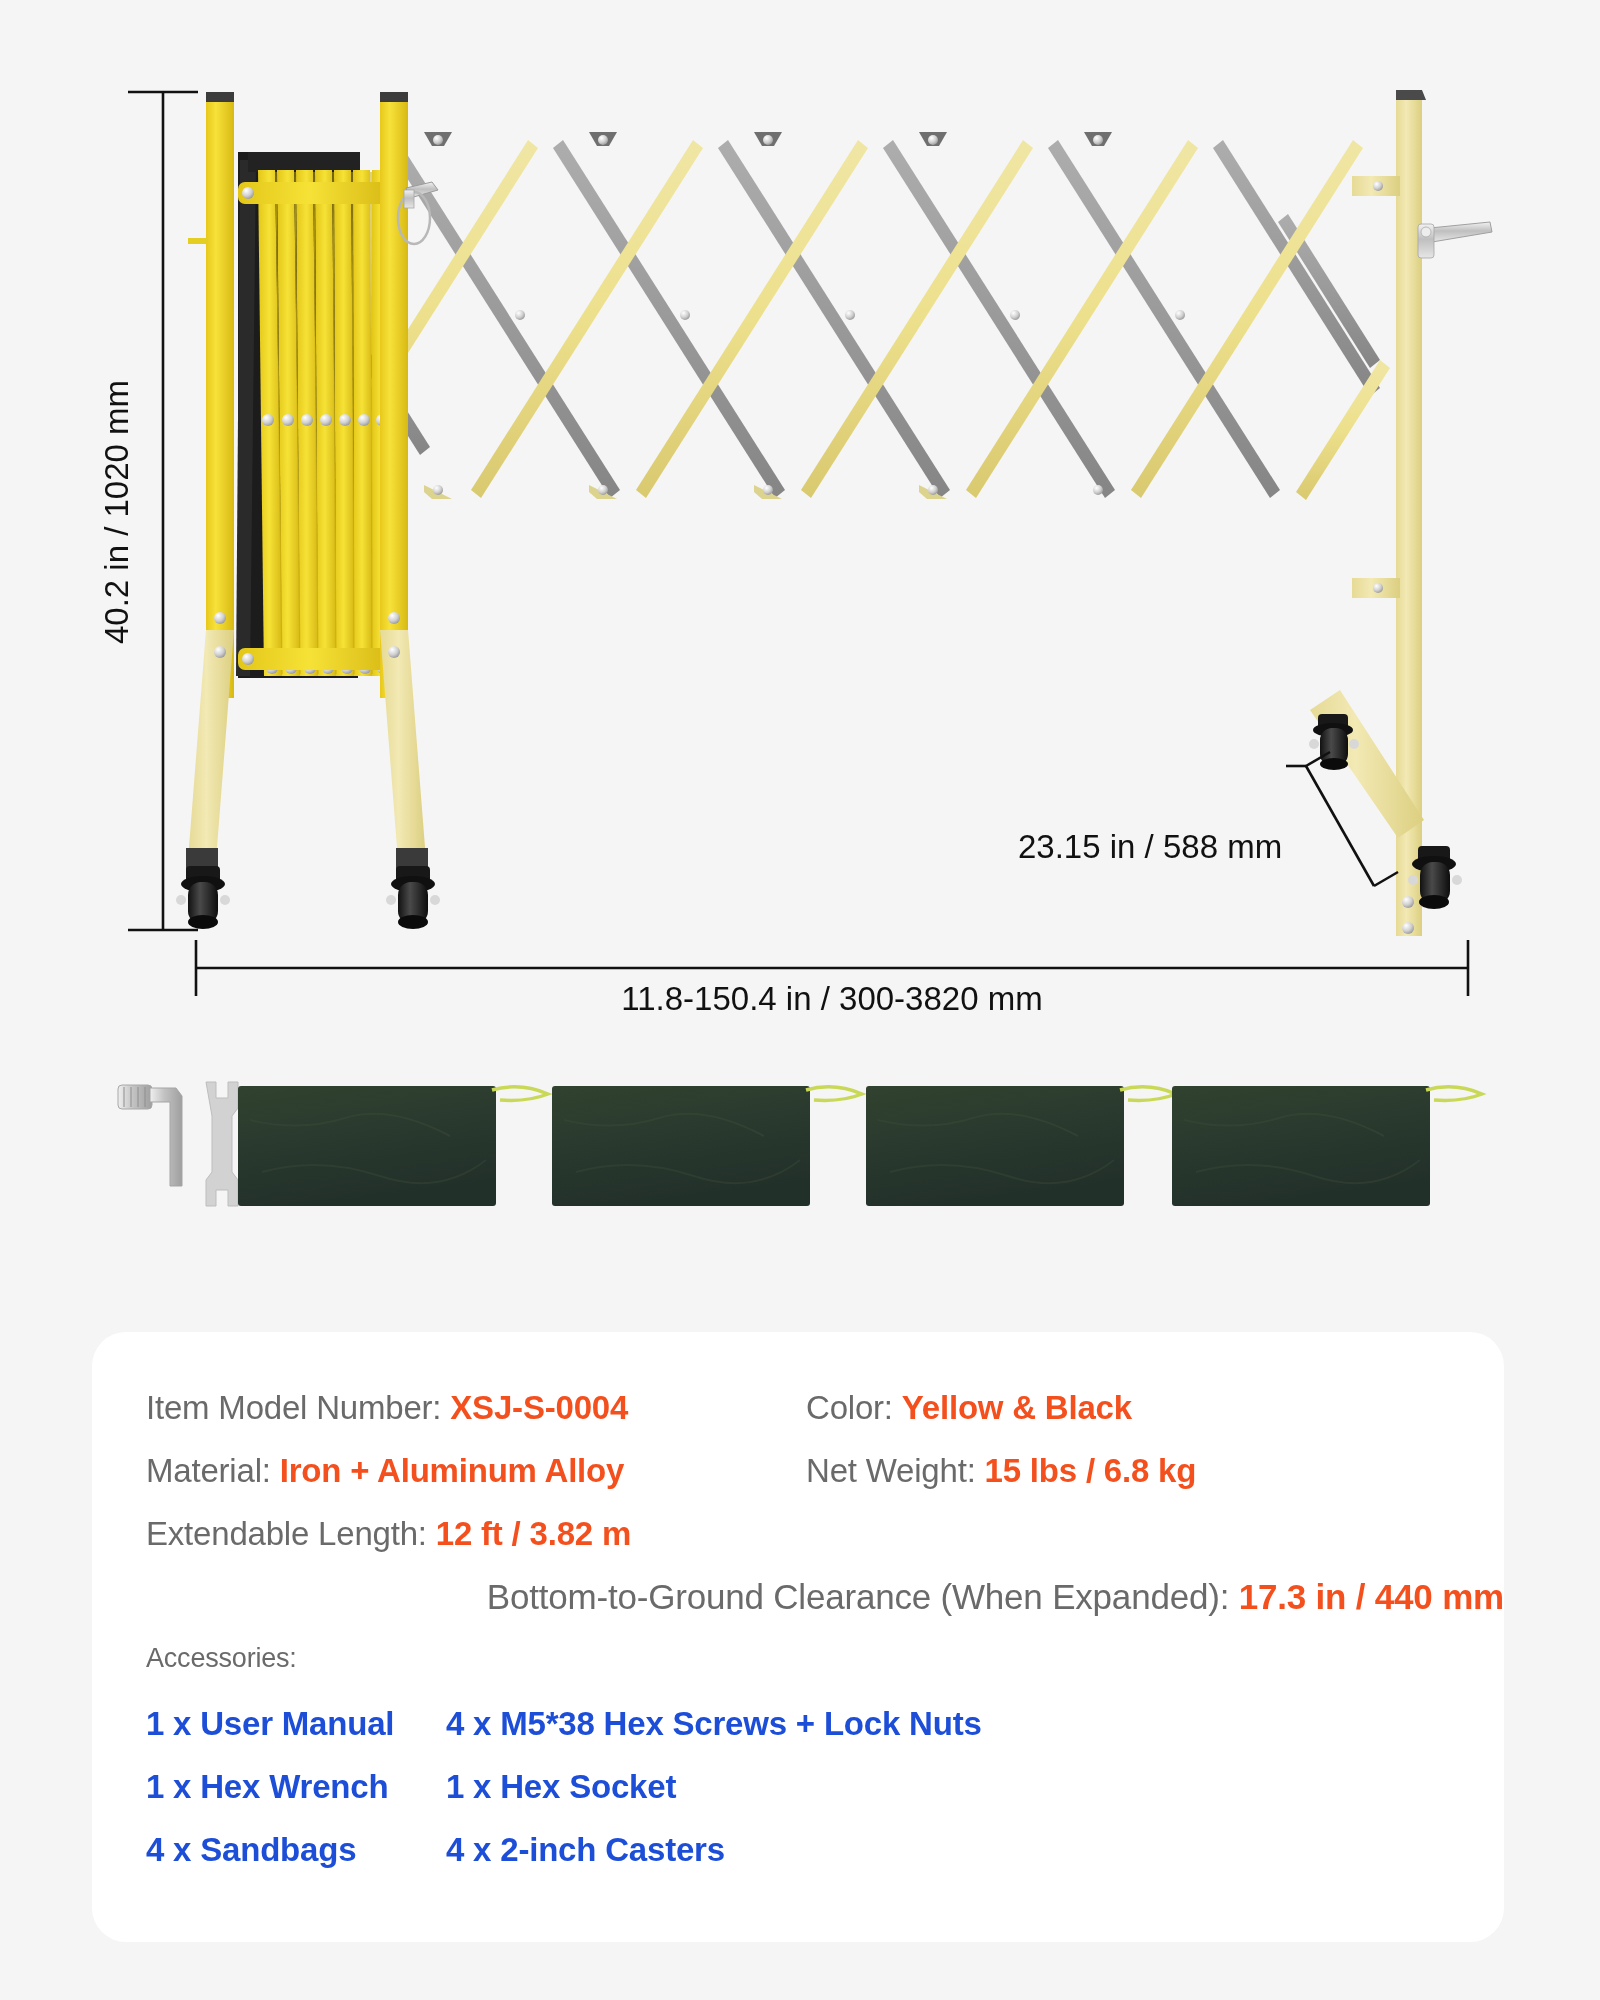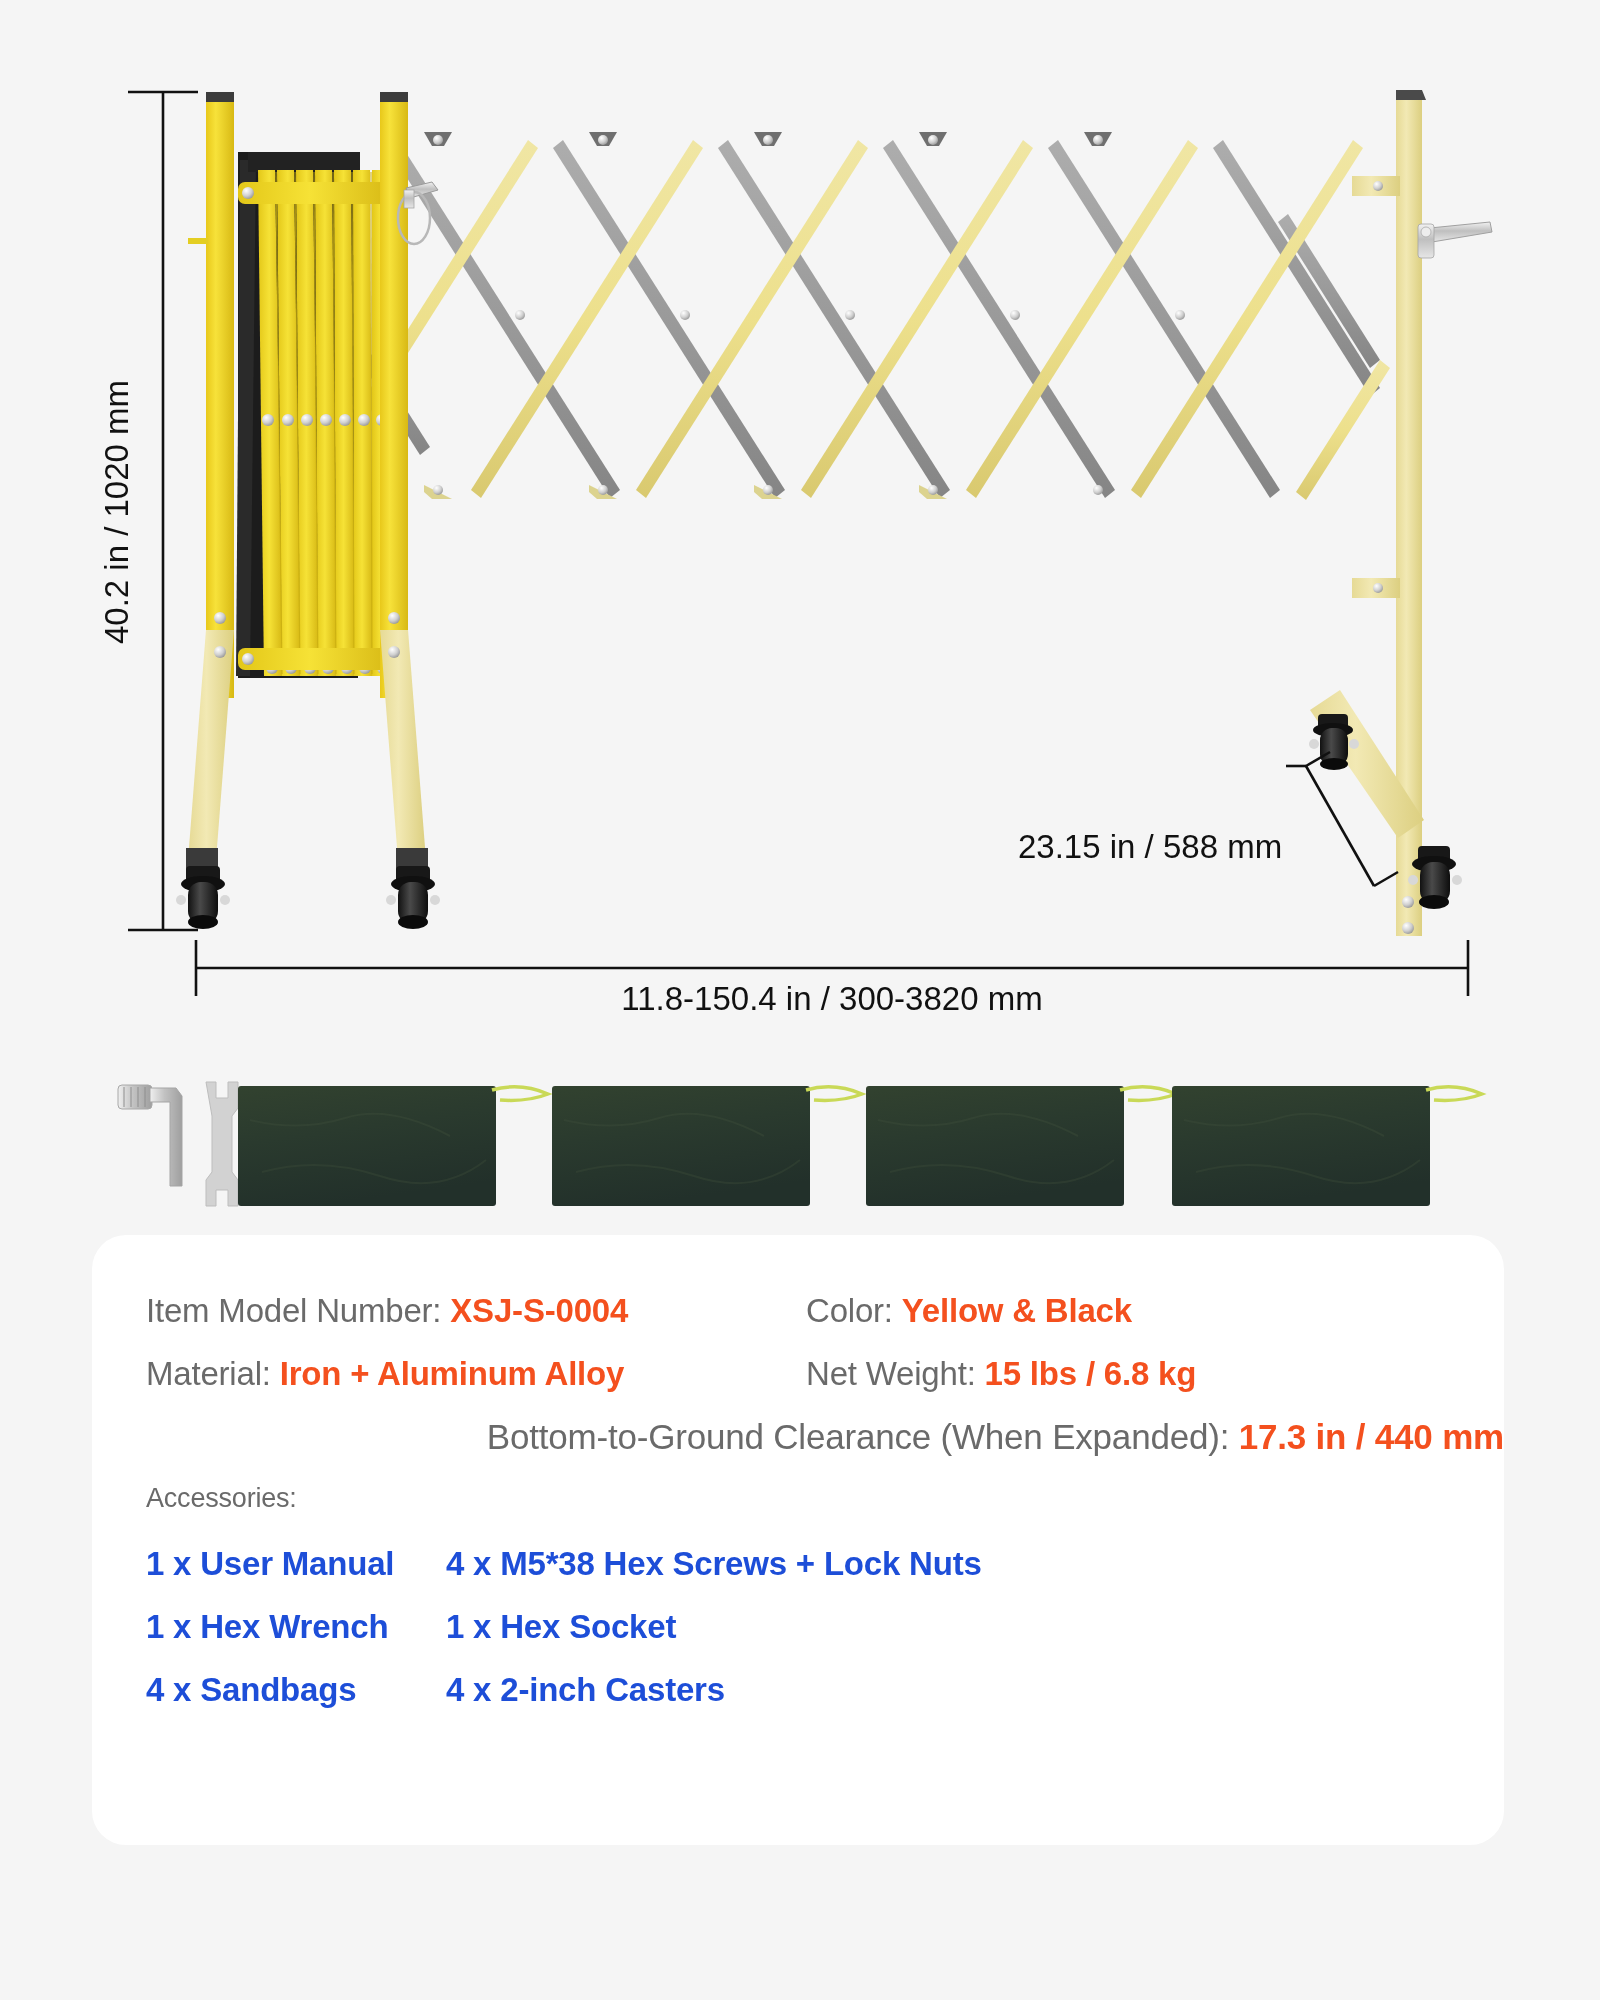--- a/index.html
+++ b/index.html
@@ -19,21 +19,21 @@
 
   
   #accessories-strip{
     position:absolute;left:0;top:1060px;width:1600px;height:180px;
   }
   #accessories-strip svg{display:block;}
 
   
   #spec-card{
     position:absolute;
-    left:92px;top:1235px;
+    left:92px;top:1332px;
     width:1412px;
     height:610px;
     background:#ffffff;
     border-radius:34px;
     box-sizing:border-box;
     padding:44px 0 0 54px;
   }
 
   .spec-grid{
     display:grid;
@@ -426,20 +426,24 @@
 
     <div class="spec-line">
       <span>Material:</span>
       <span class="v"> Iron + Aluminum Alloy</span>
     </div>
     <div class="spec-line">
       <span>Net Weight:</span>
       <span class="v"> 15 lbs / 6.8 kg</span>
     </div>
 
+    <div class="spec-line">
+      <span>Extendable Length:</span>
+      <span class="v"> 12 ft / 3.82 m</span>
+    </div>
   </div>
 
   <div class="spec-wide">
     <span>Bottom-to-Ground Clearance (When Expanded):</span>
     <span class="v"> 17.3 in / 440 mm</span>
   </div>
 
   <div id="accessories-heading">Accessories:</div>
 
   <div class="acc-grid">

